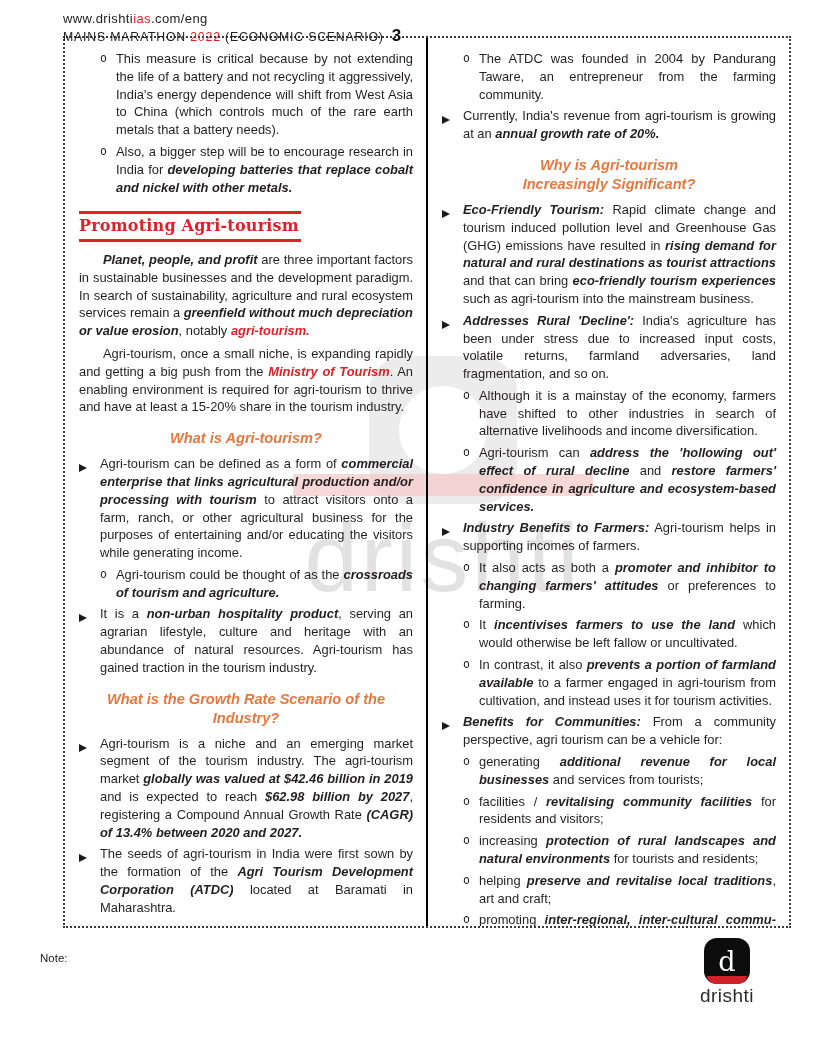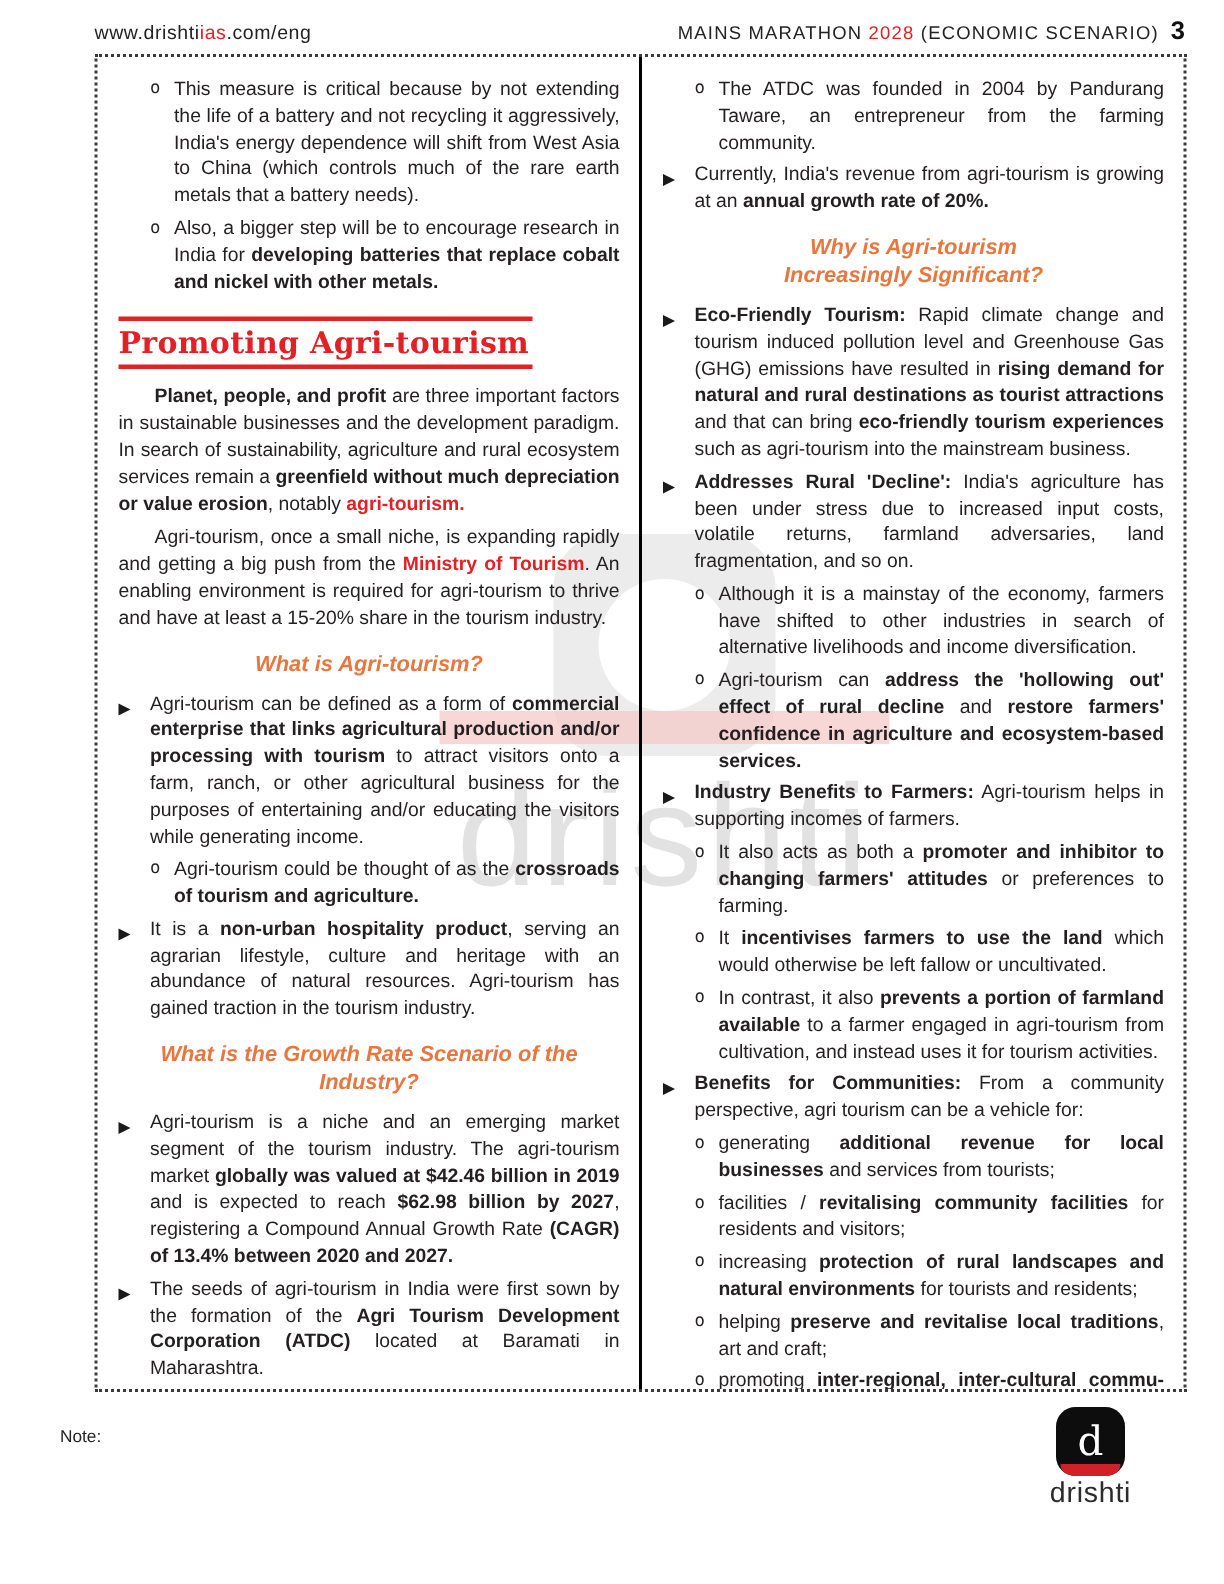--- a/index.html
+++ b/index.html
@@ -9,21 +9,21 @@
   }
   *{box-sizing:border-box;}
   html,body{margin:0;padding:0;}
   body{
     width:816px;height:1056px;position:relative;background:#ffffff;
     font-family:"Liberation Sans",sans-serif;color:var(--ink);overflow:hidden;
   }
   
   .page-header{
     position:absolute;top:11px;left:63px;width:727px;
-    display:flex;justify-content:space-between;align-items:baseline;z-index:2;
+    display:flex;justify-content:space-between;align-items:baseline;z-index:2;flex-direction:column;
   }
   .hdr-url{font-size:13px;letter-spacing:.4px;color:#222;}
   .hdr-url .rd{color:var(--red);}
   .hdr-right{display:flex;align-items:baseline;gap:8px;}
   .hdr-title{font-size:12.3px;letter-spacing:.8px;color:#222;}
   .hdr-title .rd{color:var(--red);}
   .hdr-page{font-size:17px;font-weight:bold;color:#111;}
   
   .content-box{
     position:absolute;top:36px;left:63px;width:728px;height:892px;
@@ -38,28 +38,28 @@
   .tri{display:inline-block;width:0;height:0;border-left:8px solid #1a1a1a;
        border-top:4.5px solid transparent;border-bottom:4.5px solid transparent;}
   .b2{display:flex;margin:4px 0 4px 21px;}
   .b2 .mk{width:16px;flex:none;font-family:"DejaVu Sans Mono",monospace;font-size:11.5px;padding-top:1px;}
   .ct{flex:1;}
   .para{text-indent:24px;margin:5px 0;}
   .hred{margin:15px 0 9px 0;}
   .hred-inner{
     display:inline-block;border-top:3px solid var(--red);border-bottom:3px solid var(--red);
     padding:3px 2px 4px 0;color:var(--red);
-    font-family:"DejaVu Serif","Liberation Serif",serif;font-weight:bold;font-size:20px;
+    font-family:"DejaVu Serif","Liberation Serif",serif;font-weight:bold;font-size:16px;
     letter-spacing:.2px;line-height:1.1;text-align:left;
   }
   .horange{
     color:var(--orange);font-weight:bold;font-style:italic;font-size:14.6px;
     margin:13px 0 7px 0;white-space:pre-line;text-align:center;line-height:1.3;
   }
-  .bd{font-weight:bold;}
+  .bd{font-weight:bold;font-style:italic;}
   .rd{color:var(--red);}
   
   .wm{position:absolute;left:278px;top:356px;width:330px;z-index:0;pointer-events:none;text-align:center;}
   .wm-logo{
     width:148px;height:148px;margin:0 auto;background:#ececec;border-radius:36px;position:relative;
   }
   .wm-logo .hole{
     position:absolute;left:30px;top:30px;width:88px;height:88px;background:#fff;border-radius:50%;
   }
   .wm-band{height:22px;width:300px;margin:-30px auto 0 auto;background:#f6caca;opacity:.75;position:relative;}
@@ -84,21 +84,21 @@
 </style>
 </head>
 <body>
 
 <div class="page-header">
   <div class="hdr-url">
     <span>www.drishti</span><span class="rd">ias</span><span>.com/eng</span>
   </div>
   <div class="hdr-right">
     <div class="hdr-title">
-      <span>MAINS MARATHON </span><span class="rd">2028</span><span> (ECONOMIC SCENARIO)</span>
+      <span>MAINS MARATHON </span><span class="rd">2022</span><span> (ECONOMIC SCENARIO)</span>
     </div>
     <div class="hdr-page">3</div>
   </div>
 </div>
 
 <div class="wm">
   <div class="wm-logo">
       <div class="hole"></div>
     </div>
   <div class="wm-band"></div>

